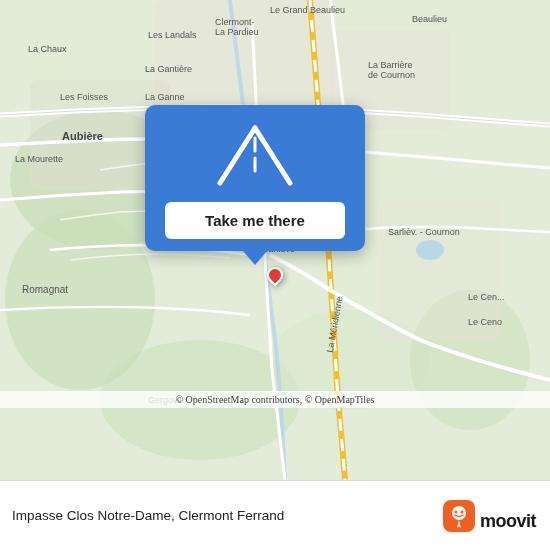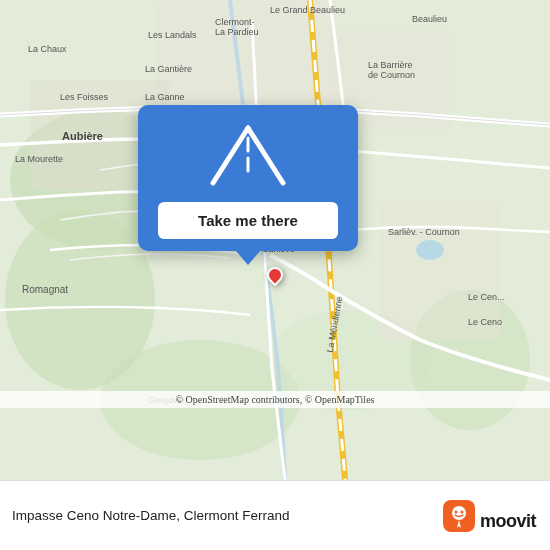--- a/index.html
+++ b/index.html
@@ -33,21 +33,21 @@
       position: absolute;
       top: 0; left: 0;
       width: 100%;
       height: 100%;
     }
 
     
     .popup-card {
       position: absolute;
       top: 105px;
-      left: 138px;
+      left: 145px;
       width: 220px;
       background: #3a7bd5;
       border-radius: 10px;
       display: flex;
       flex-direction: column;
       align-items: center;
       padding: 18px 20px 0 20px;
       box-shadow: 0 4px 16px rgba(0,0,0,0.3);
       z-index: 10;
     }
@@ -239,21 +239,21 @@
     <button class="take-me-btn">Take me there</button>
     <div class="popup-tail"></div>
   </div>
 
   <div class="map-pin"></div>
 
   <div class="attribution">© OpenStreetMap contributors, © OpenMapTiles</div>
 </div>
 
 <div class="bottom-bar">
-  <span class="address-text">Impasse Ceno Notre-Dame, Clermont Ferrand</span>
+  <span class="address-text">Impasse Clos Notre-Dame, Clermont Ferrand</span>
   <div class="moovit-logo">
 
     <svg class="moovit-icon" viewBox="0 0 32 32" xmlns="http://www.w3.org/2000/svg">
       <rect width="32" height="32" rx="8" fill="#f06020"></rect>
 
       <circle cx="16" cy="13" r="7" fill="white"></circle>
 
       <circle cx="13" cy="12" r="1.5" fill="#f06020"></circle>
       <circle cx="19" cy="12" r="1.5" fill="#f06020"></circle>
 

